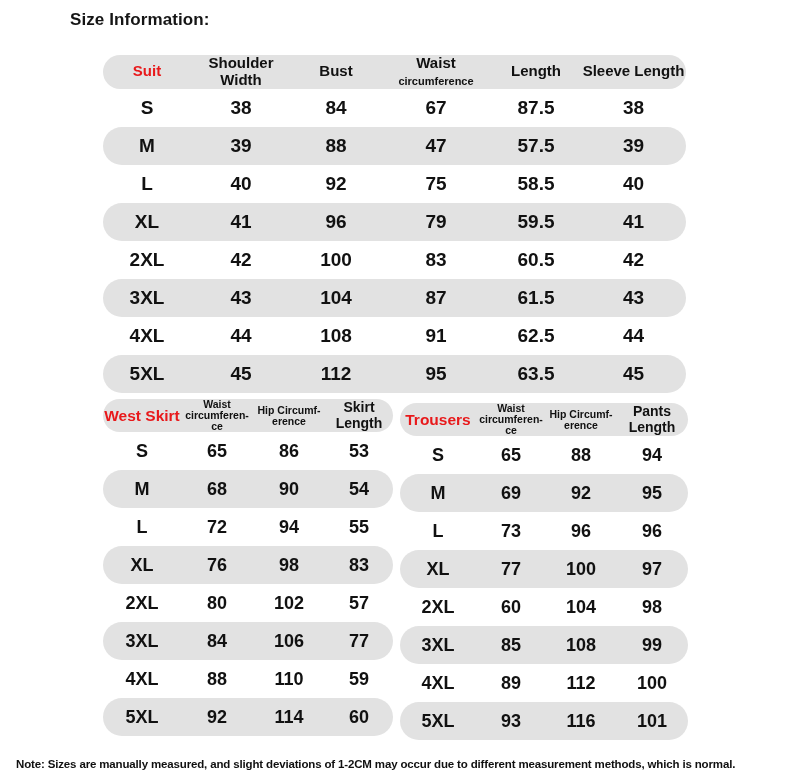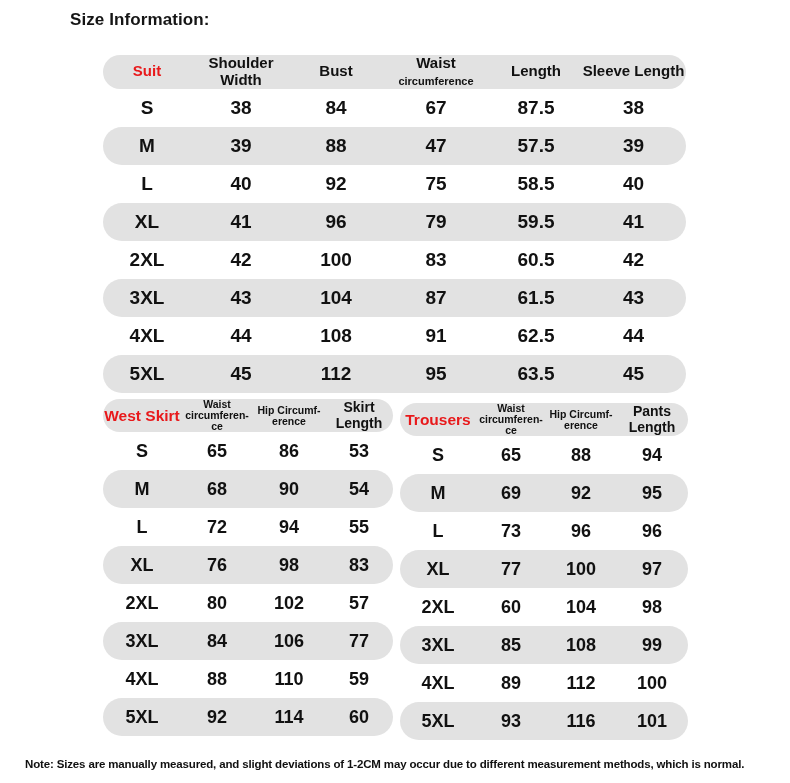--- a/index.html
+++ b/index.html
@@ -130,21 +130,21 @@
   .sub-table tr.header-row td.mid {
     font-size: 14px;
     text-align: center;
   }
   .sub-table td {
     font-size: 18px;
   }
 
   #footer-note {
     position: absolute;
-    left: 25px;
+    left: 16px;
     top: 758px;
     font-size: 11.5px;
     font-weight: bold;
     color: #101010;
     letter-spacing: -0.15px;
     white-space: nowrap;
   }
 </style>
 </head>
 <body>

